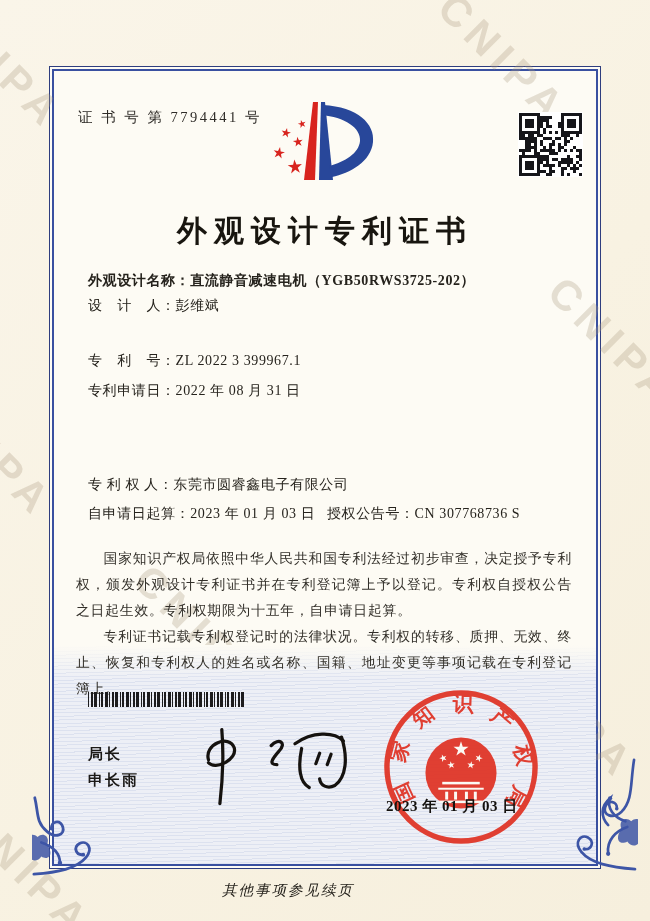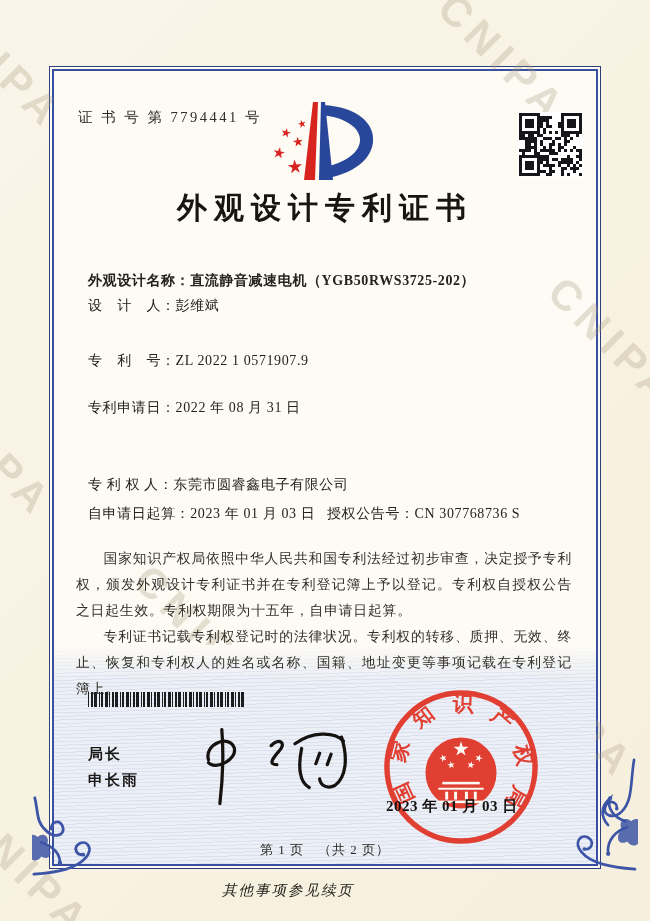--- a/index.html
+++ b/index.html
@@ -34,21 +34,21 @@
   .blue-zone{
     position:absolute;left:54px;top:645px;width:542px;height:219px;z-index:2;
     background:
       linear-gradient(180deg,rgba(253,251,244,1) 0px,rgba(253,251,244,0) 34px),
       repeating-linear-gradient(178.5deg,#edeff6 0 2.6px,#dce1ef 2.6px 3.6px);
   }
   
   .abs{position:absolute;z-index:3;}
   .cert-no{left:78px;top:108px;font-size:14.5px;letter-spacing:2.5px;color:#2f2c28;}
   .title{
-    left:49px;top:188px;width:552px;text-align:center;
+    left:49px;top:211px;width:552px;text-align:center;
     font-size:30px;font-weight:700;letter-spacing:7px;color:#18150f;
   }
   .frow{left:88px;width:480px;font-size:14px;color:#26231d;letter-spacing:.6px;white-space:nowrap;}
   .frow .lab{display:inline-block;}
   .para-block{
     left:76px;top:546px;width:496px;font-size:13.8px;line-height:26px;
     color:#33302a;letter-spacing:.8px;text-align:justify;
   }
   .para-block p{margin:0;text-indent:2em;}
   .barcode{left:88px;top:692px;width:160px;height:15px;display:flex;z-index:3;}
@@ -135,23 +135,23 @@
 
   <div class="abs title">外观设计专利证书</div>
 
   <div class="abs frow" style="top:272px;font-weight:bold;">
     <span class="lab">外观设计名称：</span><span>直流静音减速电机（YGB50RWS3725-202）</span>
   </div>
   <div class="abs frow" style="top:297px;">
     <span class="lab">设　计　人：</span><span>彭维斌</span>
   </div>
   <div class="abs frow" style="top:352px;">
-    <span class="lab">专　利　号：</span><span>ZL 2022 1 0571907.9</span>
-  </div>
-  <div class="abs frow" style="top:399px;">
+    <span class="lab">专　利　号：</span><span>ZL 2022 3 399967.1</span>
+  </div>
+  <div class="abs frow" style="top:382px;">
     <span class="lab">专利申请日：</span><span>2022 年 08 月 31 日</span>
   </div>
   <div class="abs frow" style="top:429px;margin-top:47px;">
     <span class="lab">专 利 权 人：</span><span>东莞市圆睿鑫电子有限公司</span>
   </div>
   <div class="abs frow" style="top:505px;">
     <span class="lab">自申请日起算：</span><span>2023 年 01 月 03 日</span>
   </div>
   <div class="abs frow" style="top:505px;left:327px;">
     <span class="lab">授权公告号：</span><span>CN 307768736 S</span>
@@ -276,16 +276,15 @@
       <path d="M90,82 C78,86 70,92 70,104"></path>
     </g>
     <g fill="#3d55a6">
       <circle cx="79" cy="67" r="2"></circle>
         <circle cx="45" cy="95" r="2"></circle>
         <circle cx="70" cy="104" r="2.4"></circle>
       <path d="M84,84 C80,76 88,70 94,76 C100,70 108,76 104,84 C112,84 110,94 102,94 C104,102 94,104 90,97 C82,102 76,94 84,84 Z" opacity=".85"></path>
     </g>
   </svg>
 
-  <div class="abs page-info">第 1 页　（共 2 页）</div>
   <div class="abs cont-note">其他事项参见续页</div>
 
 </div>
 
 </body></html>

